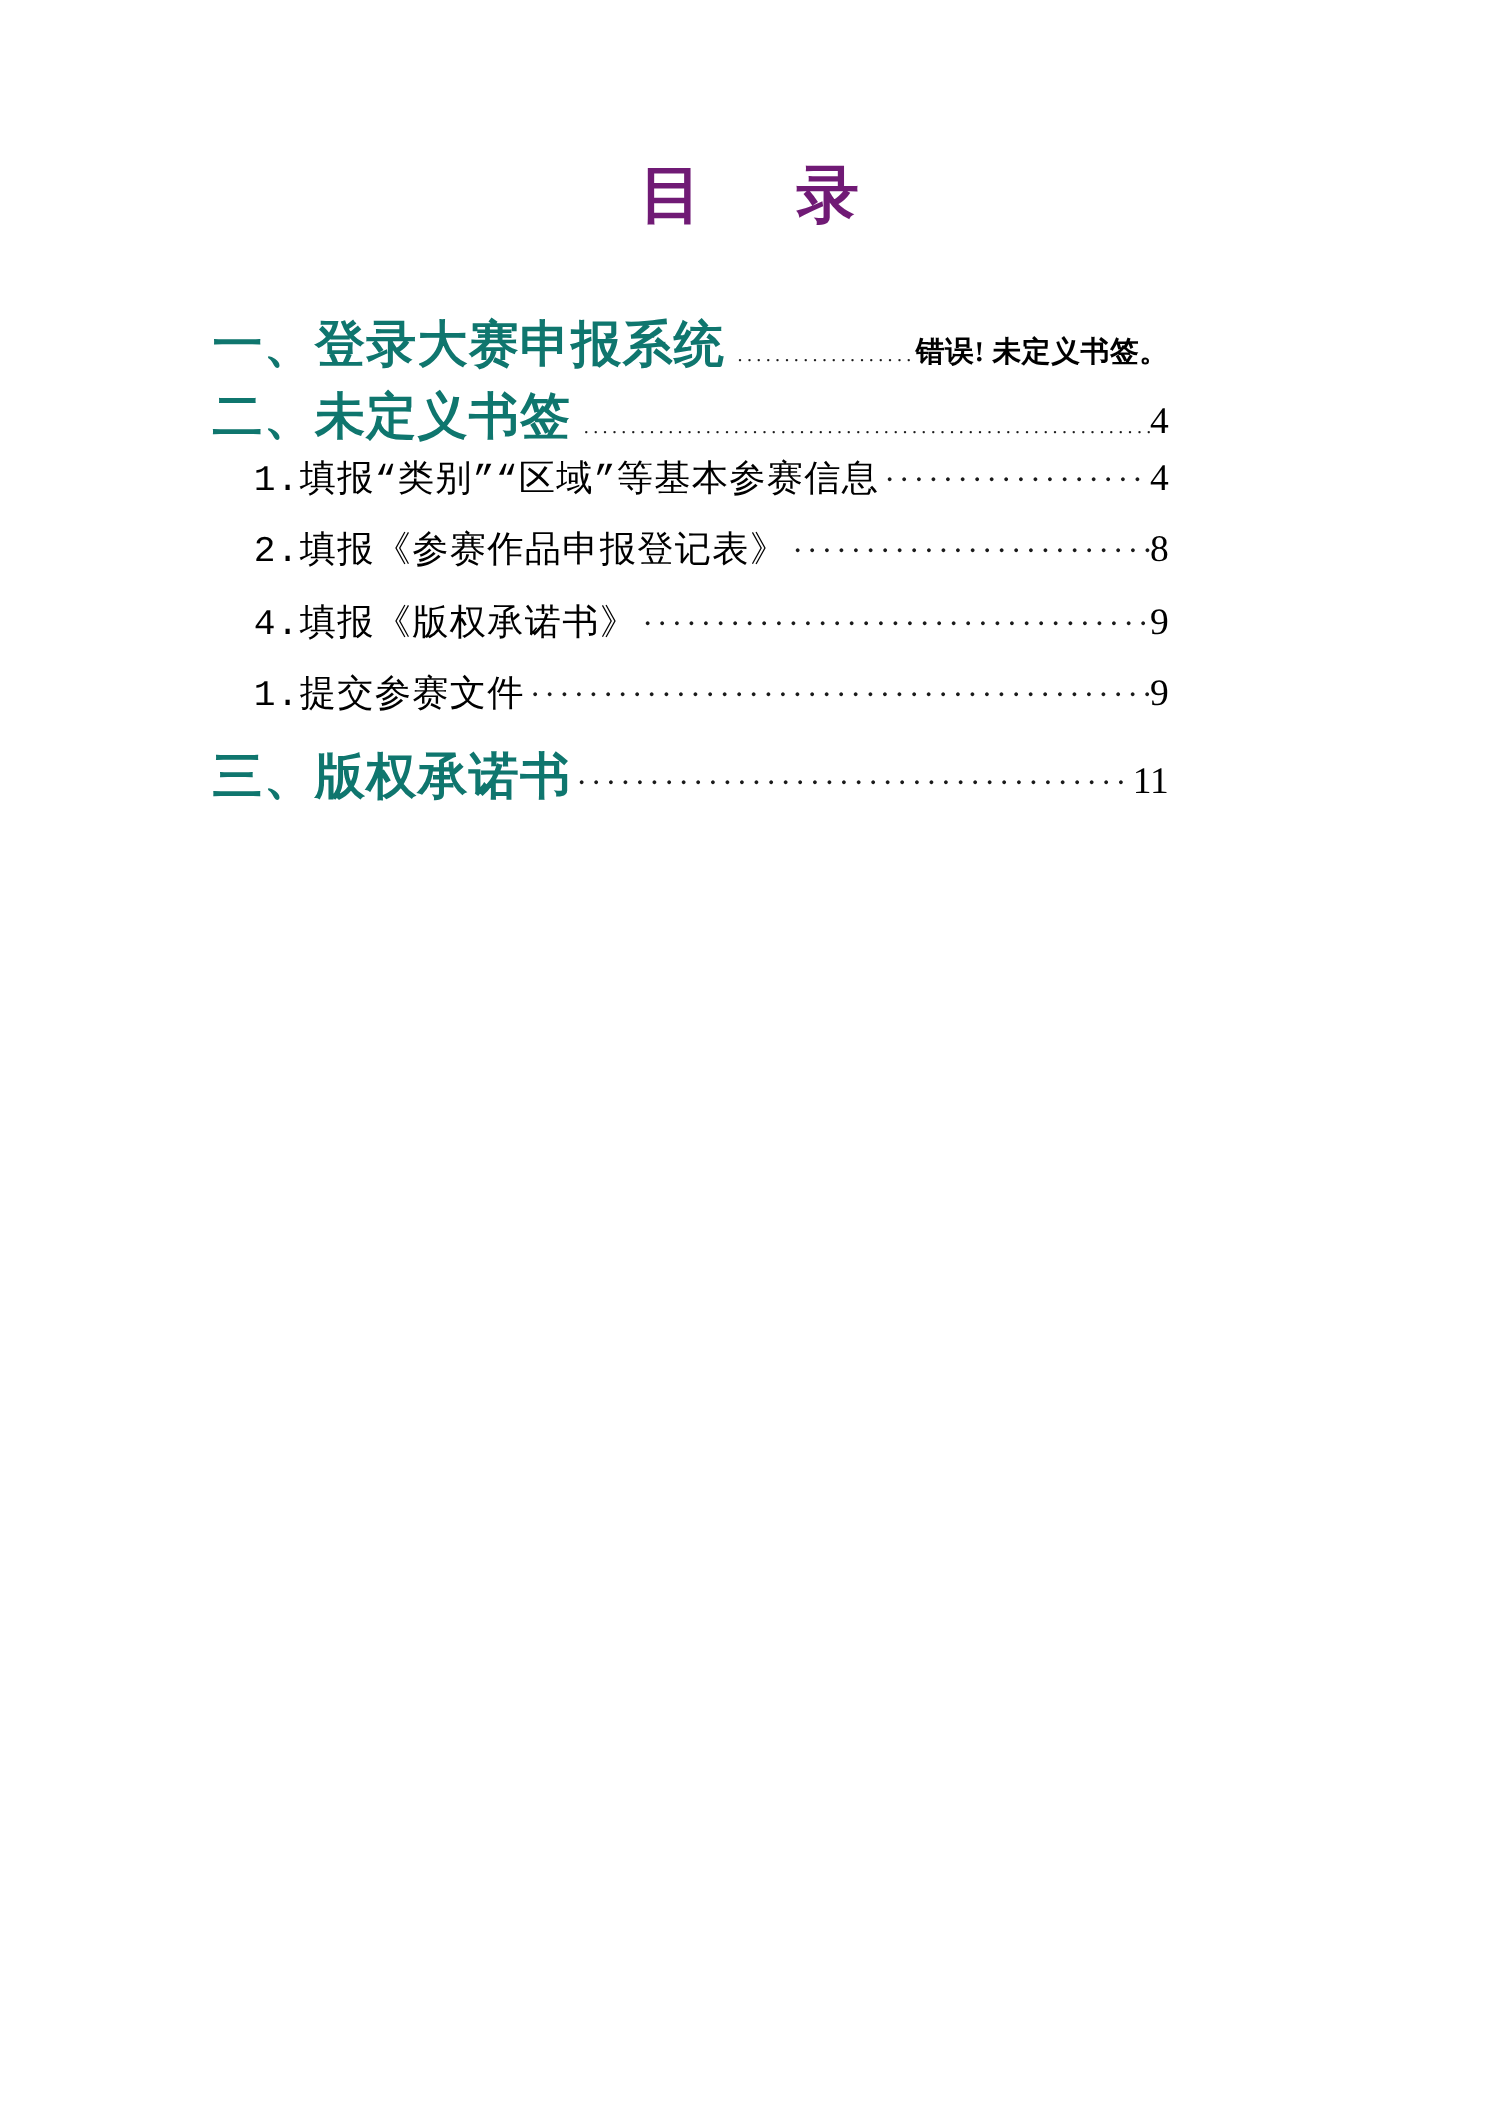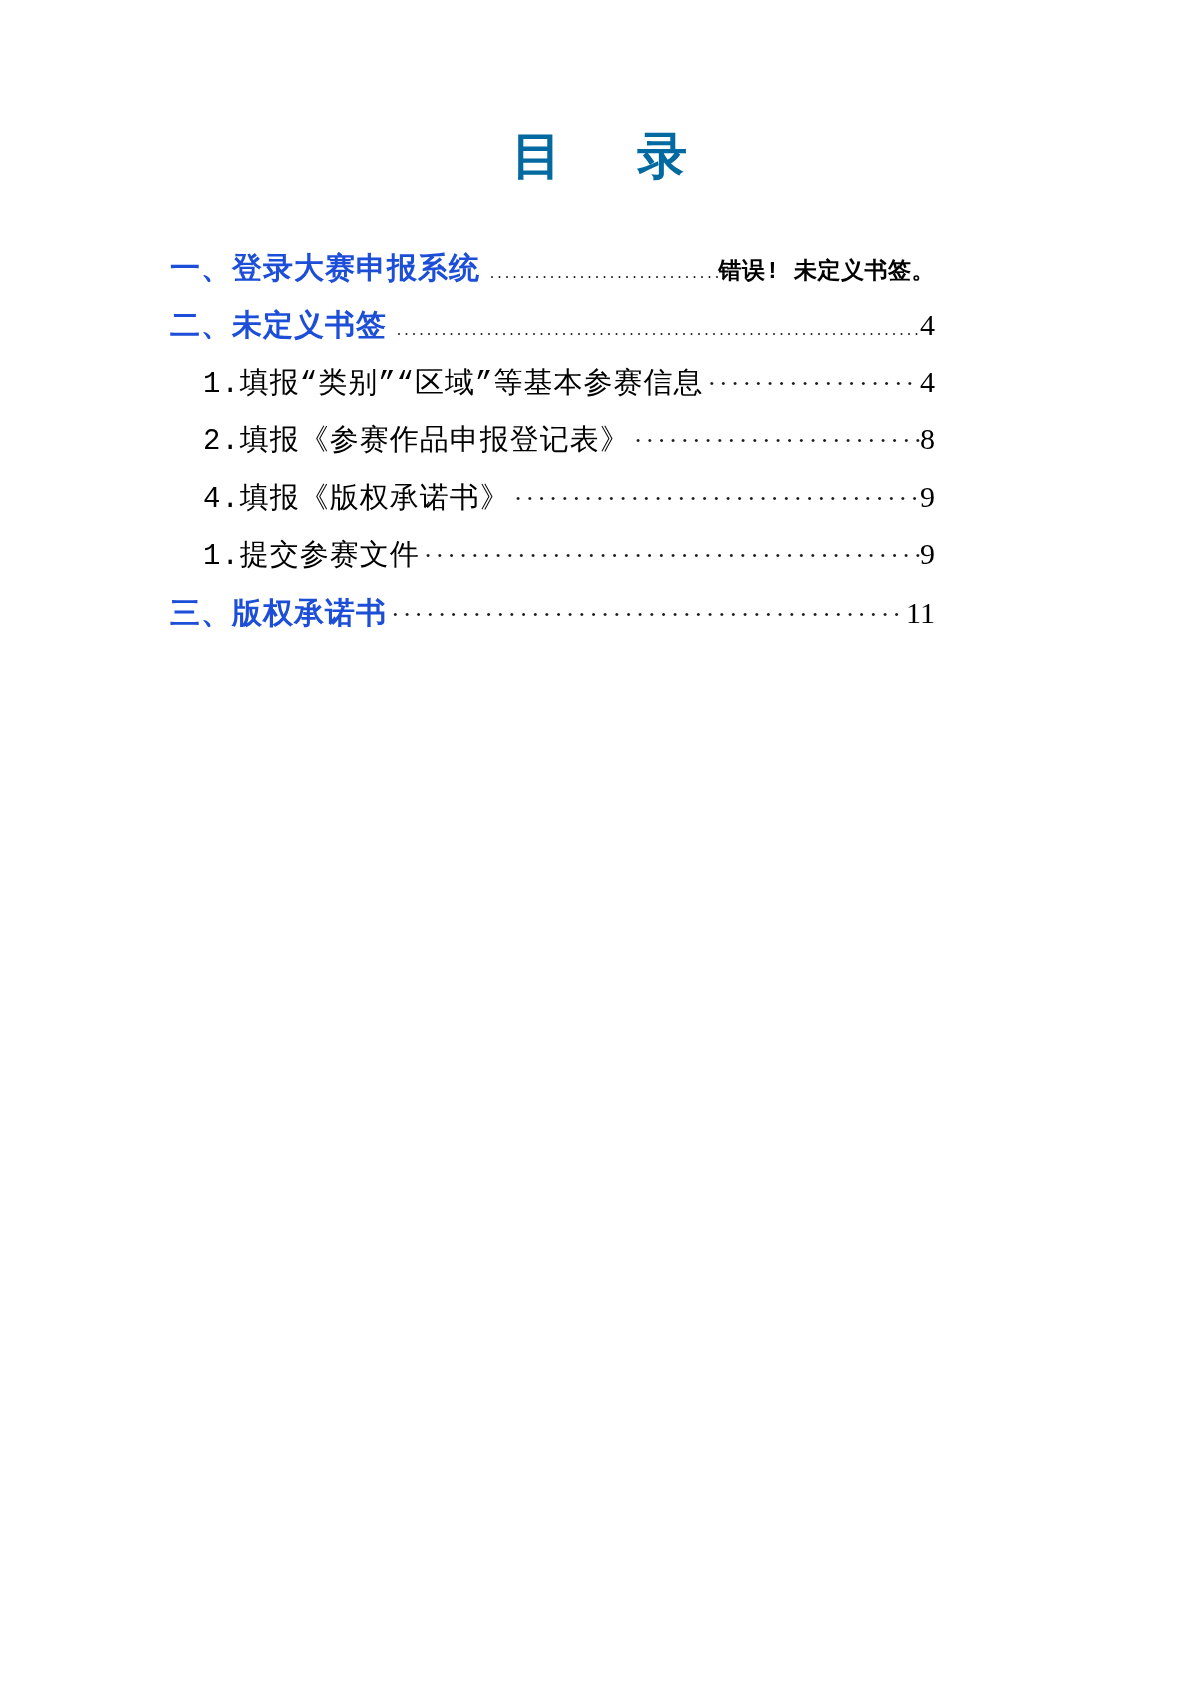--- a/index.html
+++ b/index.html
@@ -16,42 +16,42 @@
     background:#ffffff;
   }
   .doc-title{
     margin:0;
     padding-top:128px;
     text-align:center;
     font-family:"Liberation Sans","DejaVu Sans",sans-serif;
     font-weight:bold;
     font-size:50px;
     line-height:1.15;
-    color:#0369a1;
+    color:#701a75;
     white-space:pre; 
     letter-spacing:1px;
   }
   .toc{
     margin:62px 265px 0 170px; 
   }
   .toc-row{
     display:flex;
     align-items:baseline;
     height:57.5px;
   }
   .lbl{
     white-space:nowrap;
     flex:0 0 auto;
   }
   .lbl.level1{
     font-family:"Liberation Sans","DejaVu Sans",sans-serif;
     font-weight:700;
-    font-size:30px;
+    font-size:40px;
     letter-spacing:1px;
-    color:#1d4ed8;
+    color:#0f766e;
   }
   .lbl.level2{
     font-family:Liberation Mono, monospace;
     font-size:29px;
     color:#000;
     padding-left:33px;
     letter-spacing:1px;
   }
   .leader{
     flex:1 1 auto;
@@ -73,21 +73,21 @@
     padding:0 2px 0 4px;
   }
   .pg{
     flex:0 0 auto;
     white-space:nowrap;
     font-family:"Liberation Serif","DejaVu Serif",serif;
     font-size:30px;
     color:#000;
   }
   .pg.err{
-    font-family:Liberation Mono, monospace;
+    font-family:Liberation Serif, serif;
     font-weight:700;
     font-size:23px;
     letter-spacing:0.5px;
   }
 </style>
 </head>
 <body>
 
 <div class="page">
   <h1 class="doc-title">目     录</h1>

